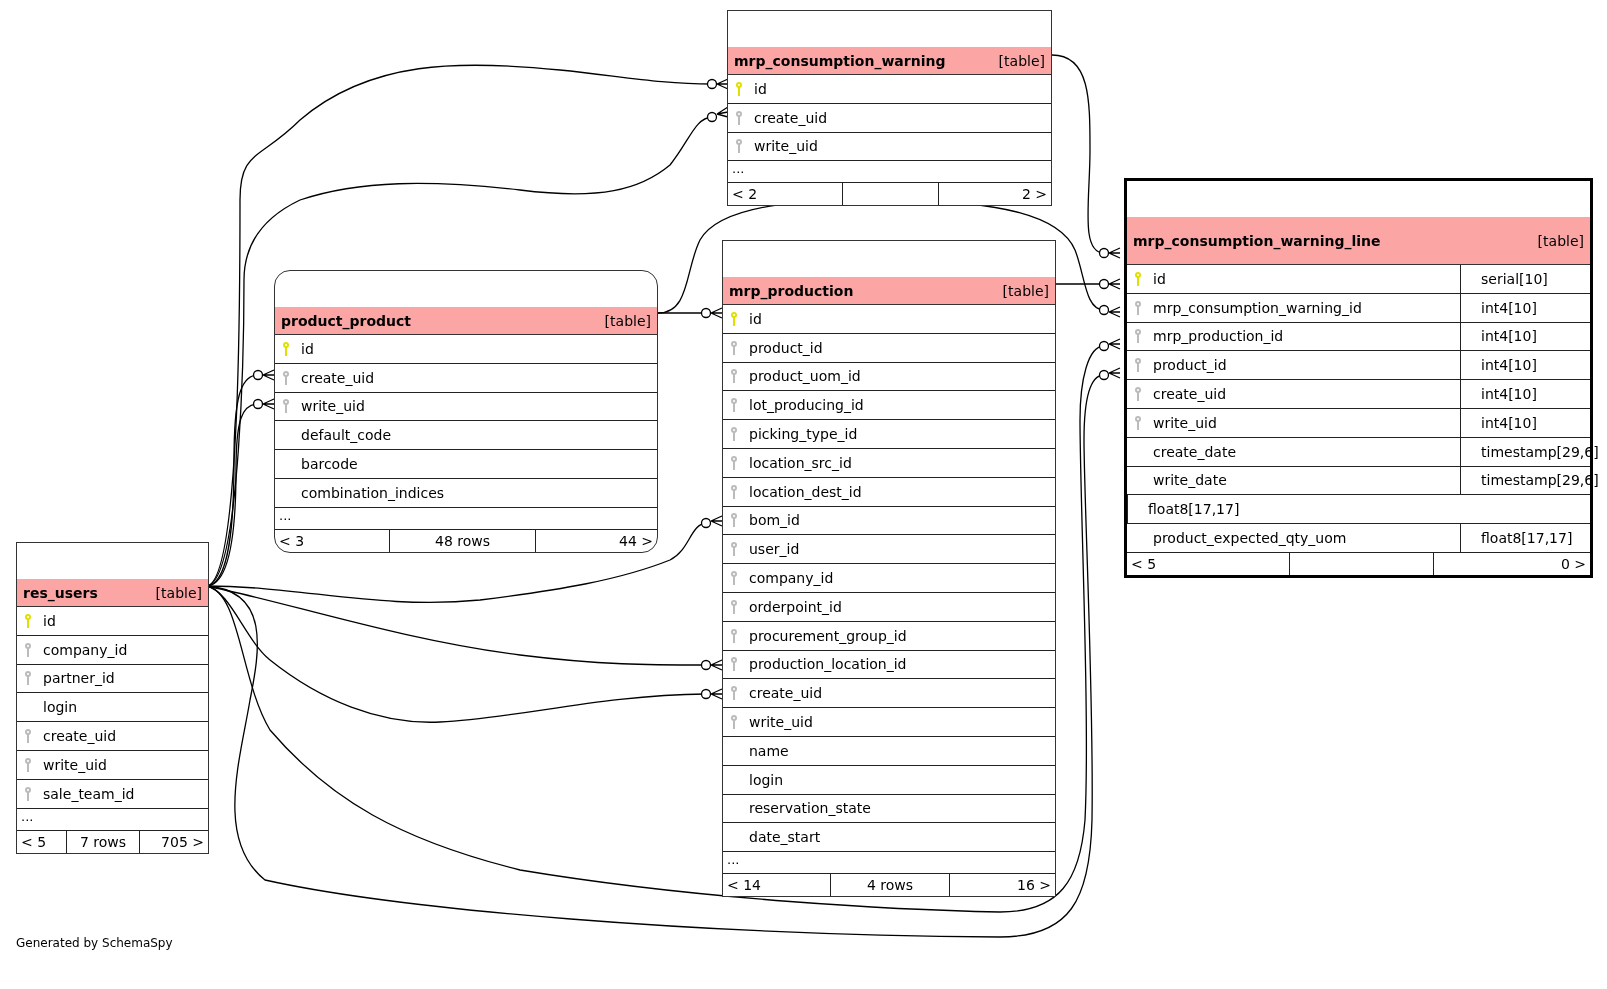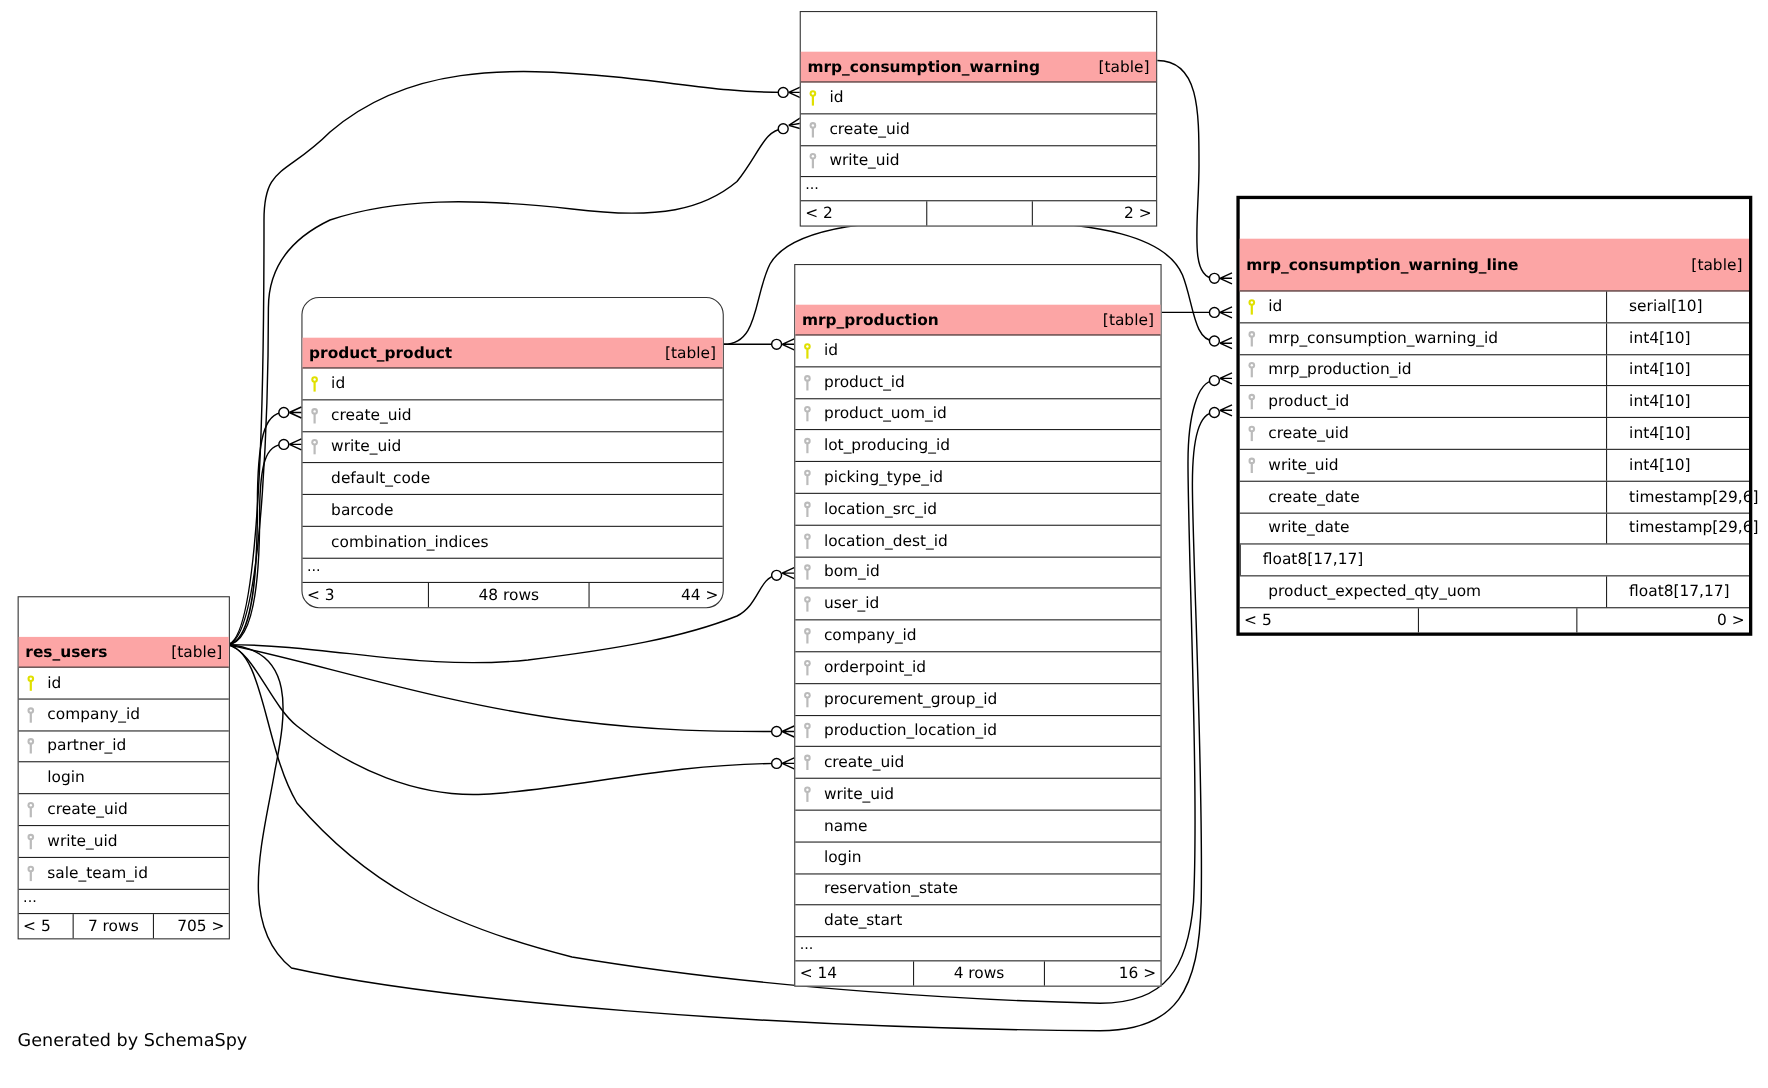--- a/index.html
+++ b/index.html
@@ -19,21 +19,21 @@
                       padding-left: 20px; box-sizing: border-box; }
     .key { width: 14px; height: 16px; display: inline-block; margin-right: 6px; position: relative; }
     .key svg { position: absolute; left: 0; top: 0; }
     .nokey { width: 14px; display: inline-block; margin-right: 6px; }
     .tbl .more { height: 22px; border-bottom: 1.5px solid #222; box-sizing: border-box; padding-left: 4px; font-size: 13px; line-height: 16px; }
     .tbl .foot { height: 22px; display: flex; box-sizing: border-box; font-size: 14px; }
     .tbl .foot div { display: flex; align-items: center; padding: 0 4px; box-sizing: border-box; }
     .tbl .foot .l { border-right: 1.5px solid #222; }
     .tbl .foot .m { border-right: 1.5px solid #222; justify-content: center; }
     .tbl .foot .r { justify-content: flex-end; }
-    #footer { position: absolute; left: 16px; top: 936px; font-size: 16px; }
+    #footer { position: absolute; left: 16px; top: 936px; font-size: 12px; }
     .wide-col .col { padding-left: 10px; }
   </style>
 </head>
 <body>
 
 <svg id="edges" viewBox="0 0 1607 989">
 
   <path d="M206,586 C240,586 240,300 240,200 C240,150 260,160 300,120 C370,60 460,60 560,70 C620,76 660,84 712,84"></path>
   <circle cx="712" cy="84" r="4.5"></circle>
   <path d="M717,84 L728,84 M717,84 L728,79 M717,84 L728,89"></path>

